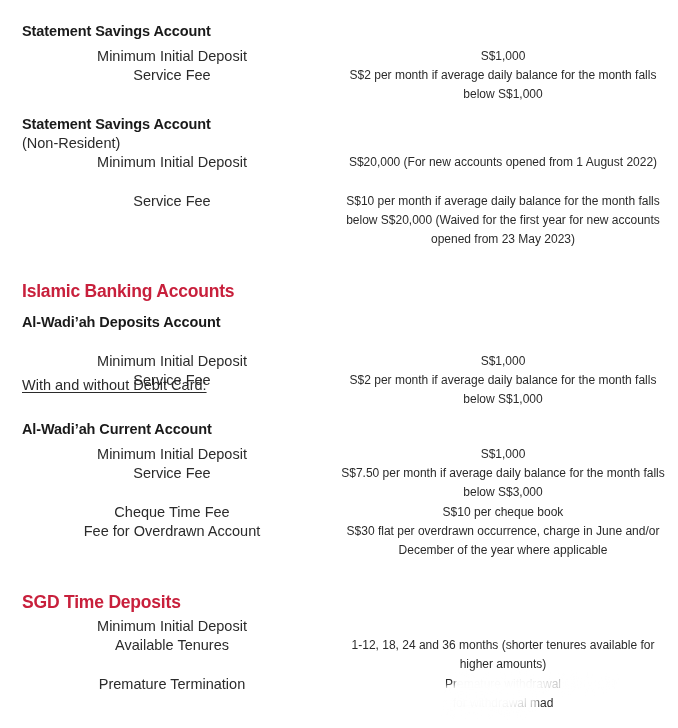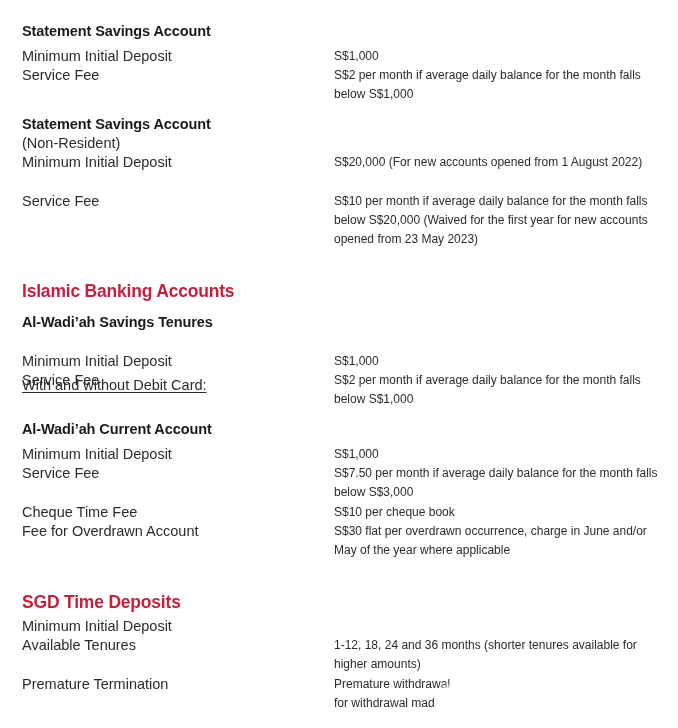--- a/index.html
+++ b/index.html
@@ -31,20 +31,21 @@
     position: absolute;
     left: 0;
     width: 678px;
   }
 
   .row {
     position: relative;
     display: block;
     width: 678px;
     min-height: 19px;
+    text-align: center;
   }
 
   .lbl {
     position: absolute;
     left: 22px;
     top: 0;
     width: 300px;
     font-size: 14.5px;
     line-height: 19.2px;
     color: #2b2b2b;
@@ -174,21 +175,21 @@
 
     <div class="row" style="position:absolute; top:77px;">
       <span class="lbl">Service Fee</span>
       <span class="val">S$10 per month if average daily balance for the month falls below S$20,000 (Waived for the first year for new accounts opened from 23 May 2023)</span>
     </div>
   </div>
 
   <div class="section-head" style="top:280px; color:#C8203C;">Islamic Banking Accounts</div>
 
   <div class="block" style="top:313px;">
-    <div class="acct-head" style="top:0;">Al-Wadi’ah Savings Tenures</div>
+    <div class="acct-head" style="top:0;">Al-Wadi’ah Deposits Account</div>
 
     <div class="sub-note underlined" style="top:19px;margin-top:44px;">With and without Debit Card:</div>
 
     <div class="row" style="position:absolute; top:39px;">
       <span class="lbl">Minimum Initial Deposit</span>
       <span class="val">S$1,000</span>
     </div>
 
     <div class="row" style="position:absolute; top:58px;">
       <span class="lbl">Service Fee</span>
@@ -209,21 +210,21 @@
       <span class="val">S$7.50 per month if average daily balance for the month falls below S$3,000</span>
     </div>
 
     <div class="row" style="position:absolute; top:83px;">
       <span class="lbl">Cheque Time Fee</span>
       <span class="val">S$10 per cheque book</span>
     </div>
 
     <div class="row" style="position:absolute; top:102px;">
       <span class="lbl">Fee for Overdrawn Account</span>
-      <span class="val">S$30 flat per overdrawn occurrence, charge in June and/or May of the year where applicable</span>
+      <span class="val">S$30 flat per overdrawn occurrence, charge in June and/or December of the year where applicable</span>
     </div>
   </div>
 
   <div class="section-head" style="top:591px; color:#C8203C;">SGD Time Deposits</div>
 
   <div class="block" style="top:617px;">
     <div class="row" style="position:absolute; top:0;">
       <span class="lbl">Minimum Initial Deposit</span>
     </div>
 

